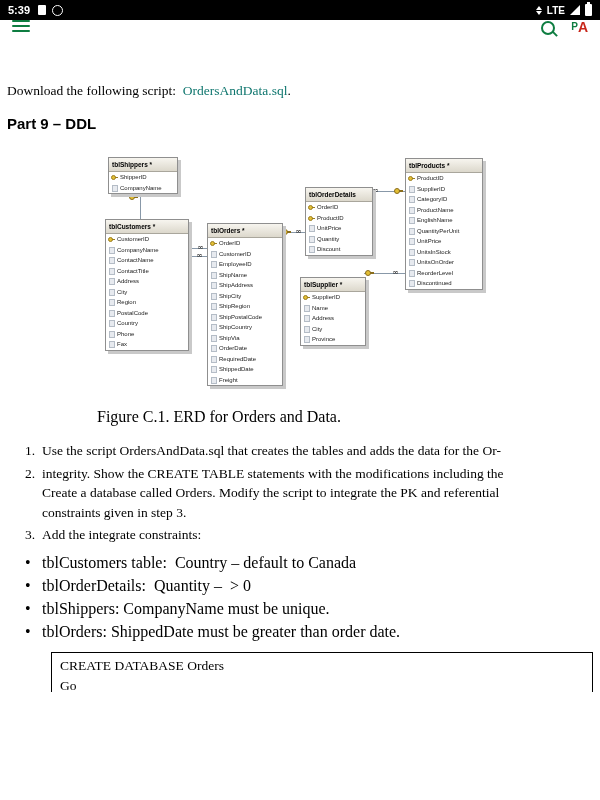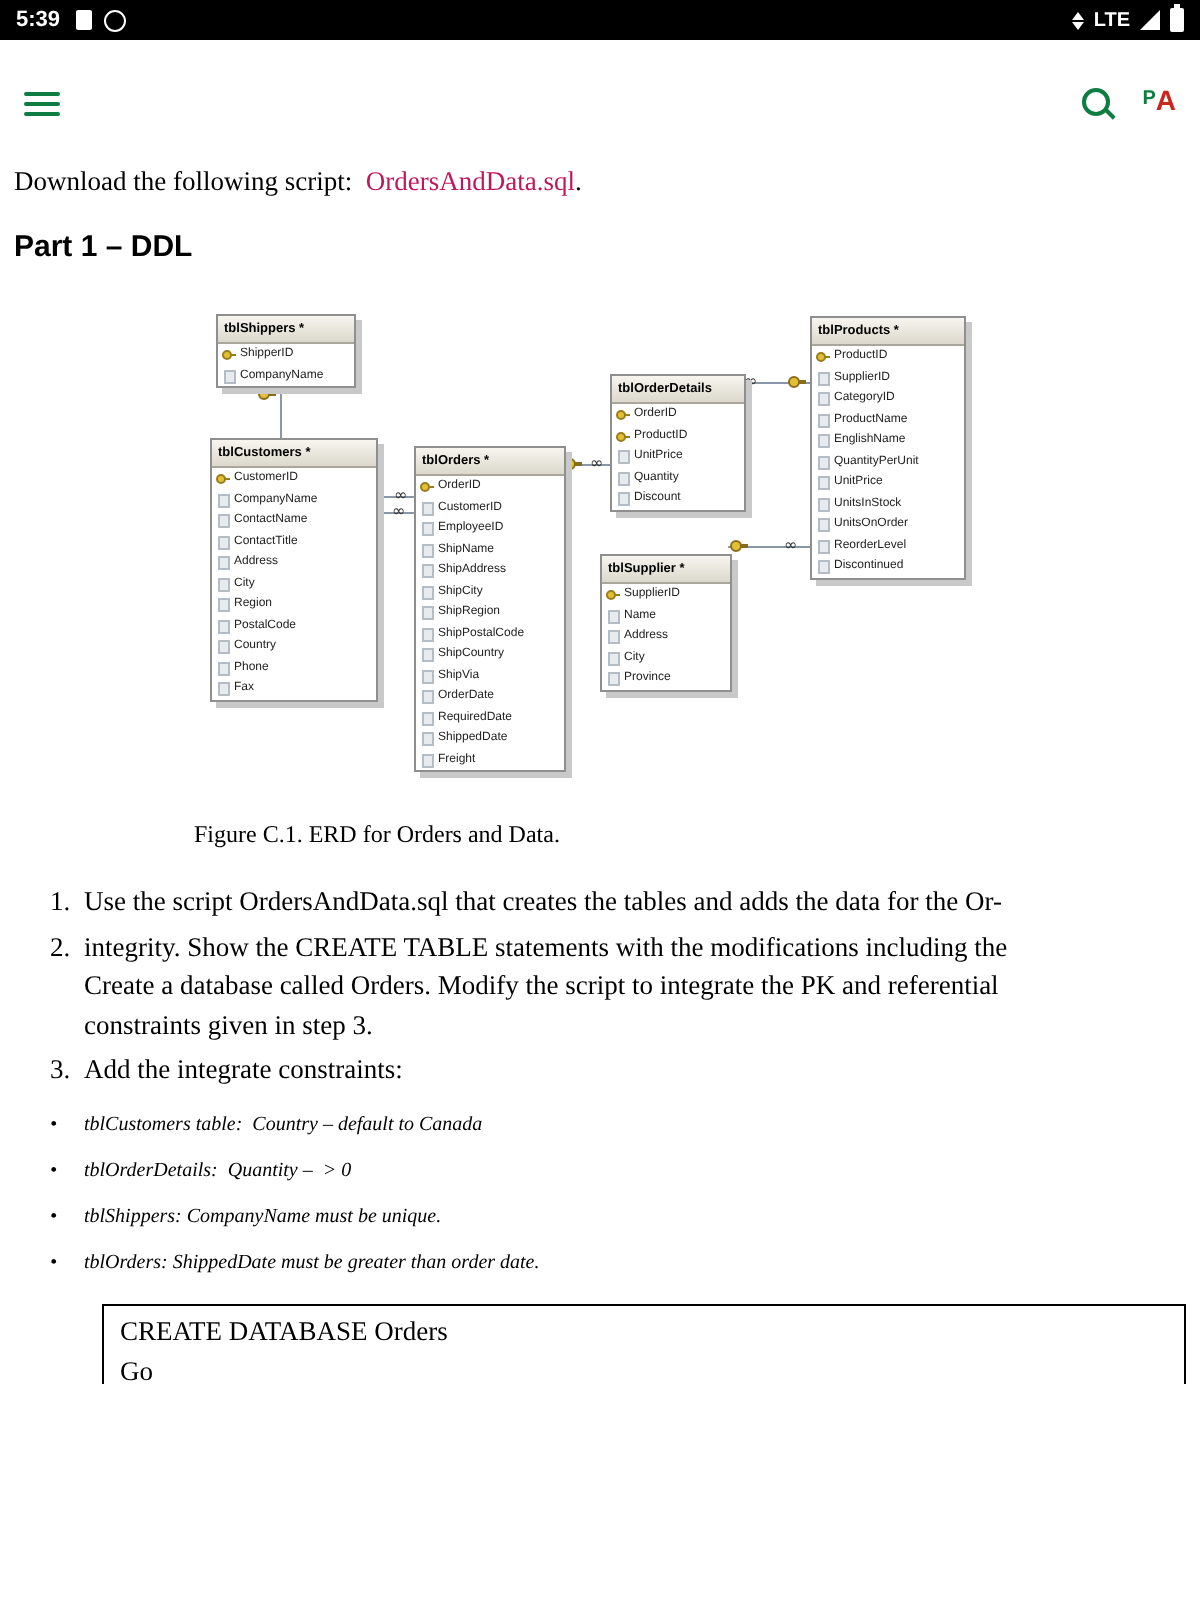--- a/index.html
+++ b/index.html
@@ -16,64 +16,64 @@
   .sb-right{margin-left:auto;display:flex;align-items:center;gap:5px;}
   .arrows{display:inline-flex;flex-direction:column;gap:1px;}
   .arrows .up{width:0;height:0;border-left:3px solid transparent;border-right:3px solid transparent;border-bottom:4px solid #fff;}
   .arrows .dn{width:0;height:0;border-left:3px solid transparent;border-right:3px solid transparent;border-top:4px solid #fff;}
   .sb-lte{font-size:10px;font-weight:bold;}
   .sb-signal{width:0;height:0;border-left:10px solid transparent;border-bottom:10px solid #fff;}
   .sb-batt{width:7px;height:12px;background:#fff;border-radius:1px;position:relative;}
   .sb-batt::before{content:"";position:absolute;top:-2px;left:2px;width:3px;height:2px;background:#fff;}
 
   
-  .toolbar{height:38px;background:#fff;display:flex;align-items:flex-end;padding:0 12px;}
+  .toolbar{height:38px;background:#fff;display:flex;align-items:flex-start;padding:0 12px;}
   button{background:none;border:0;padding:0;cursor:pointer;}
   .hamburger{display:flex;flex-direction:column;gap:3px;width:18px;}
   .hamburger i{display:block;height:2px;background:#0e7d41;border-radius:1px;}
   .tb-right{margin-left:auto;display:flex;align-items:center;gap:16px;}
   .mag{display:block;width:10px;height:10px;border:2px solid #0e7d41;border-radius:50%;position:relative;}
   .mag::after{content:"";position:absolute;width:6px;height:2px;background:#0e7d41;transform:rotate(45deg);right:-5px;bottom:-2px;}
   .logo-btn{font-family:"Liberation Sans",sans-serif;font-weight:bold;line-height:14px;}
   .logo-p{color:#0e7d41;font-size:10px;vertical-align:top;}
   .logo-a{color:#c8271b;font-size:14px;}
 
   
   .doc{padding:0 7px;}
   .intro{margin:24px 0 0 0;font-size:13.5px;line-height:18px;white-space:pre-wrap;}
-  .link{color:#be185d;text-decoration:none;}
+  .link{color:#0f766e;text-decoration:none;}
   .heading{margin:15px 0 0 0;font-family:"Liberation Sans",sans-serif;font-weight:bold;font-size:15px;line-height:18px;}
 
   
   .erd{position:relative;height:264px;margin-top:10px;}
   .erd-table{position:absolute;background:#fff;border:1px solid #8f8f8f;box-shadow:3px 3px 0 #c9c9c9;
     font-family:"Liberation Sans",sans-serif;}
   .erd-header{height:11px;line-height:11px;padding:1px 3px;font-size:6.5px;font-weight:bold;
     background:linear-gradient(#f7f5ef,#dcd8cc);border-bottom:1px solid #a9a69c;white-space:nowrap;overflow:hidden;}
   .erd-row{display:flex;align-items:center;height:10.5px;overflow:hidden;}
   .cname{font-size:6px;color:#222;white-space:nowrap;}
   .rowic{position:relative;width:7px;height:6px;flex:0 0 7px;margin:0 2px;}
   .rk::before{content:"";position:absolute;left:0;top:1px;width:3px;height:3px;border-radius:50%;background:#e3bf34;border:1px solid #9a7d1f;}
   .rk::after{content:"";position:absolute;left:4px;top:3px;width:3px;height:1px;background:#9a7d1f;}
   .rc::before{content:"";position:absolute;left:1px;top:0;width:4px;height:5px;background:#e7eaef;border:1px solid #b4bcc6;}
   .conn{position:absolute;background:#8898a8;}
   .key-marker{position:absolute;width:9px;height:5px;}
   .key-marker::before{content:"";position:absolute;left:0;top:0;width:4px;height:4px;border-radius:50%;background:#e3bf34;border:1px solid #8a6d1c;}
   .key-marker::after{content:"";position:absolute;left:5px;top:2px;width:4px;height:1.5px;background:#8a6d1c;}
   .inf{position:absolute;font-family:"DejaVu Sans",sans-serif;font-size:8px;line-height:8px;color:#333;}
 
-  .caption{margin:4px 0 0 90px;font-size:12px;line-height:12px;}
+  .caption{margin:4px 0 0 90px;font-size:16px;line-height:12px;}
 
   
   .list{margin-top:18px;}
   .list-item{display:flex;padding-left:18px;margin-top:3px;}
   .list-item .num{width:17px;flex:0 0 17px;font-size:13.5px;line-height:19.5px;}
   .line{font-size:13.5px;line-height:19.5px;white-space:pre-wrap;}
   .bullets{margin-top:8px;}
-  .bullet-item{position:relative;padding-left:35px;font-size:10px;line-height:19.5px;margin-top:3.5px;white-space:pre-wrap;font-style:italic;}
+  .bullet-item{position:relative;padding-left:35px;font-size:16px;line-height:19.5px;margin-top:3.5px;white-space:pre-wrap;}
   .bullet-item::before{content:"\2022";position:absolute;left:18px;top:0;}
 
   
   .code-box{border:1px solid #000;padding:3px 8px 5px 8px;margin-left:44px;}
   .box1{margin-top:11px;}
   .box2{margin-top:25px;height:40px;}
   .code-line{font-size:13.5px;line-height:19.5px;white-space:pre-wrap;}
 </style>
 </head>
 <body>
@@ -106,21 +106,21 @@
         <span class="mag"></span>
       </button>
       <button class="logo-btn"><span class="logo-p">P</span><span class="logo-a">A</span></button>
     </div>
   </div>
 
   <div class="doc">
 
     <p class="intro"><span>Download the following script:  </span><a class="link">OrdersAndData.sql</a><span>.</span></p>
 
-    <h2 class="heading">Part 1 – DDL</h2>
+    <h2 class="heading">Part 9 – DDL</h2>
 
     <div class="erd">
 
       <div class="conn" style="left:133px;top:48px;width:1px;height:65px"></div>
       <div class="conn" style="left:133px;top:113px;width:67px;height:1px"></div>
       <div class="conn" style="left:180px;top:105px;width:20px;height:1px"></div>
       <div class="conn" style="left:274px;top:89px;width:24px;height:1px"></div>
       <div class="conn" style="left:364px;top:48px;width:34px;height:1px"></div>
       <div class="conn" style="left:357px;top:130px;width:41px;height:1px"></div>
 

